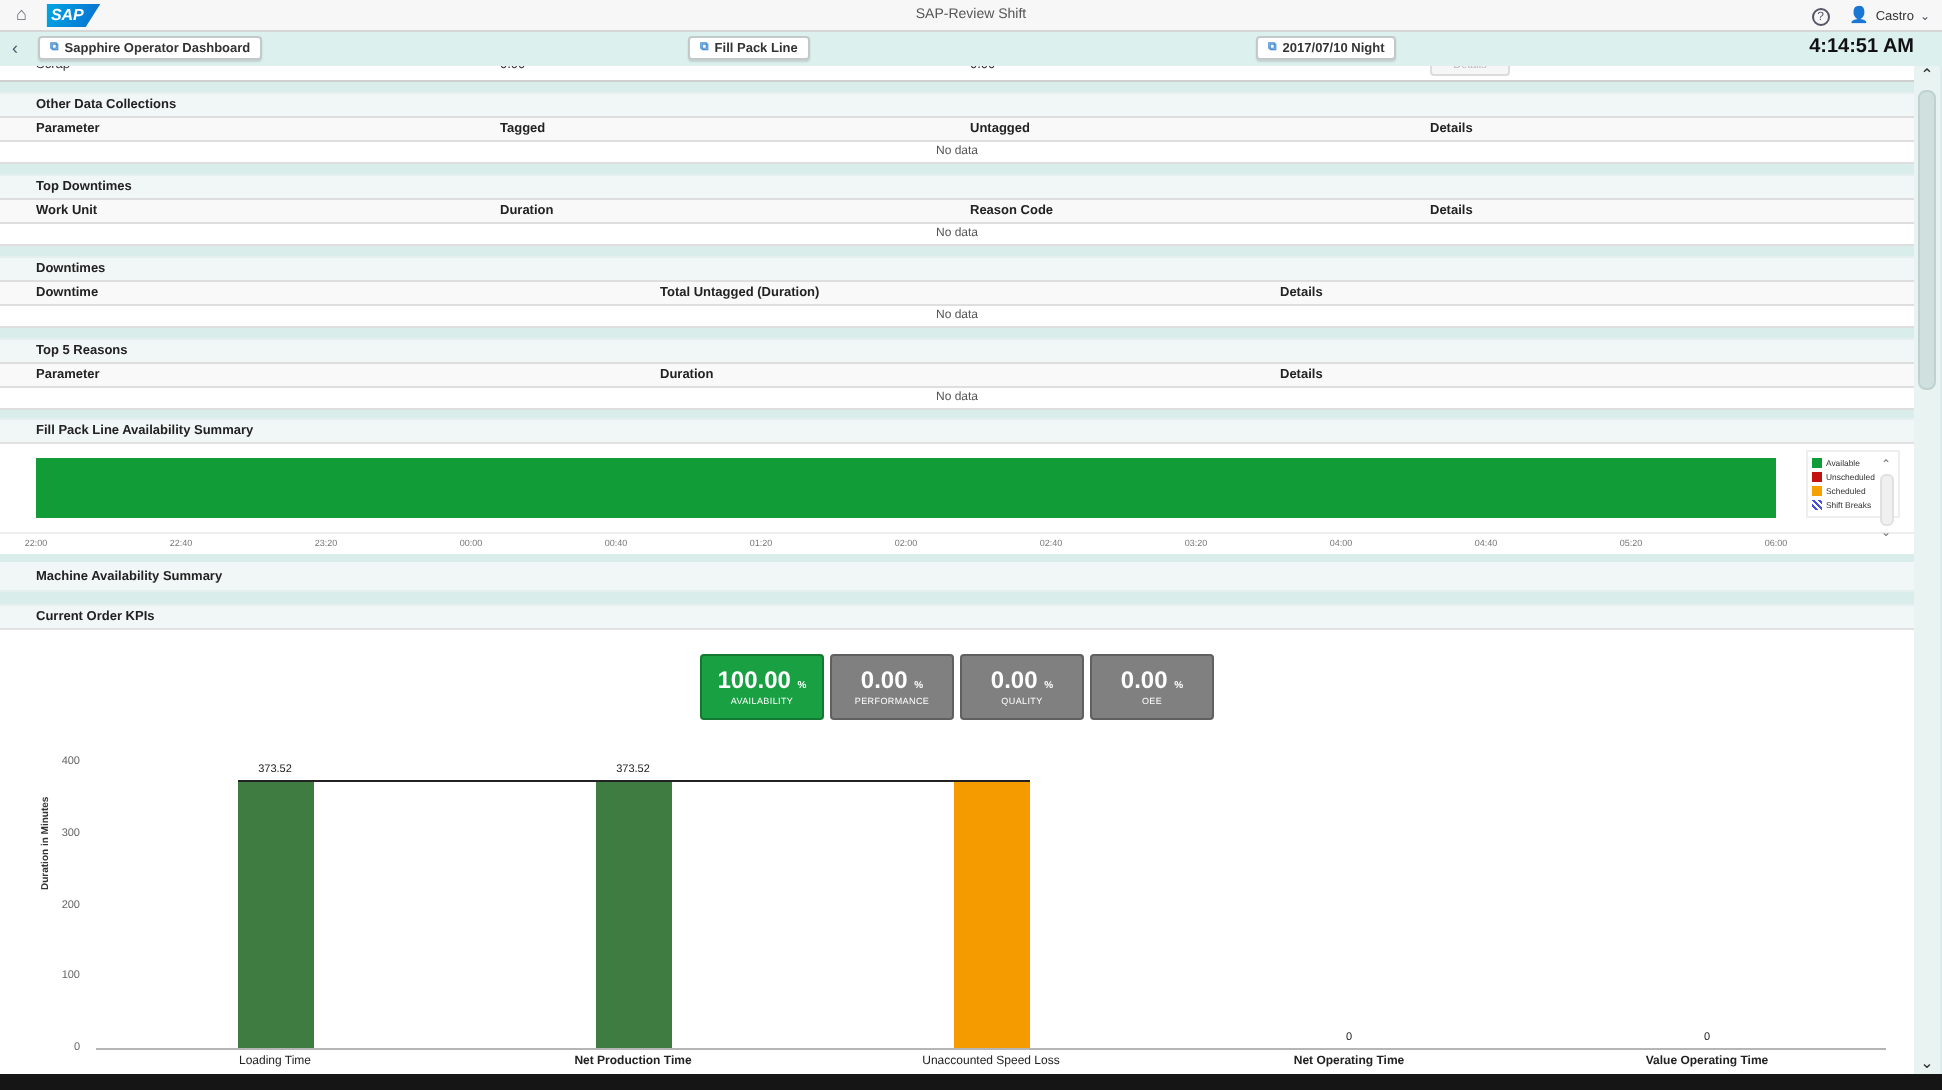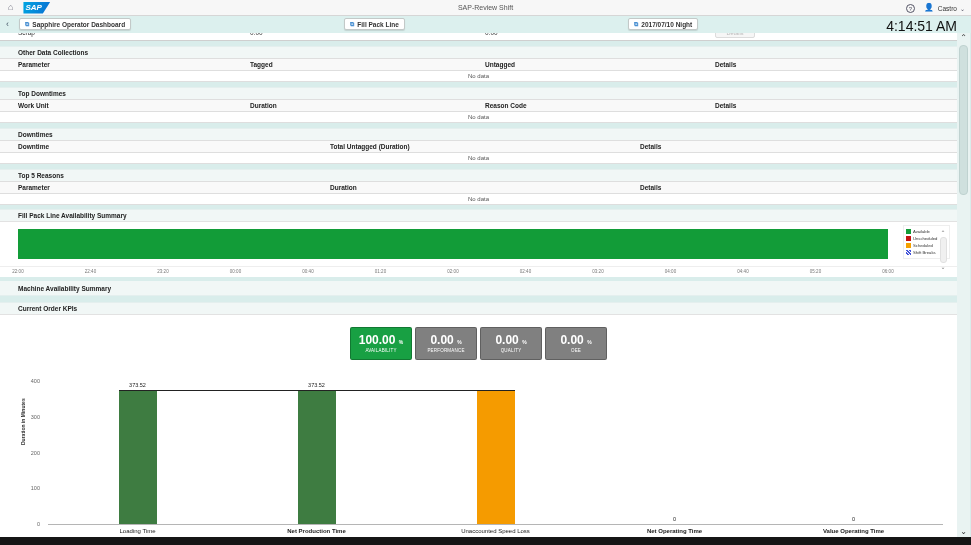--- a/index.html
+++ b/index.html
@@ -16,21 +16,21 @@
   .help-ic { width:9px; height:9px; border:1px solid #556; border-radius:50%; color:#556; font-size:6px; text-align:center; line-height:8px; }
   .user-box { display:flex; align-items:center; gap:3px; font-size:6.5px; color:#333; }
   .user-ic { font-size:8px; color:#556; line-height:1; }
   .chev { font-size:6px; color:#556; }
 
   
   .toolbar { position:absolute; left:0; top:16px; width:971px; height:17px; background:#dcf0ee; }
   .back-ic { position:absolute; left:6px; top:3px; font-size:9px; color:#456; }
   .tb-btn { position:absolute; top:2px; height:12px; display:flex; align-items:center; gap:3px; background:#fff; border:1px solid #c3c9c8; border-radius:2px; padding:0 5px; font-size:6.5px; font-weight:bold; color:#333; box-shadow:0 1px 1px rgba(0,0,0,.12); white-space:nowrap; cursor:pointer; }
   .popup-ic { color:#4a90d2; font-size:6px; line-height:1; }
-  .tb-time { position:absolute; right:14px; top:2px; font-size:14px; font-weight:normal; color:#111; }
+  .tb-time { position:absolute; right:14px; top:2px; font-size:10px; font-weight:bold; color:#111; }
 
   
   .content { position:absolute; left:0; top:33px; width:957px; height:504px; }
   .gap5{height:5px;} .gap4{height:4px;} .gap6{height:6px;}
 
   .clip-row { height:8px; overflow:hidden; background:#fff; border-bottom:1px solid #cfcfcf; }
   .clip-inner { height:17px; transform:translateY(-9px); display:grid; grid-template-columns:232px 235px 230px 1fr; align-items:center; padding-left:18px; font-size:6.5px; color:#333; }
   .dis-btn { width:40px; height:10px; border:1px solid #dcdcdc; border-radius:2px; background:#f6f6f6; color:#b9b9b9; font-size:5.5px; display:flex; align-items:center; justify-content:center; gap:2px; }
 
   .sec-title { height:12px; background:#f1f7f6; display:flex; align-items:center; padding-left:18px; font-size:6.5px; font-weight:bold; color:#222; border-top:1px solid #e4efee; }

